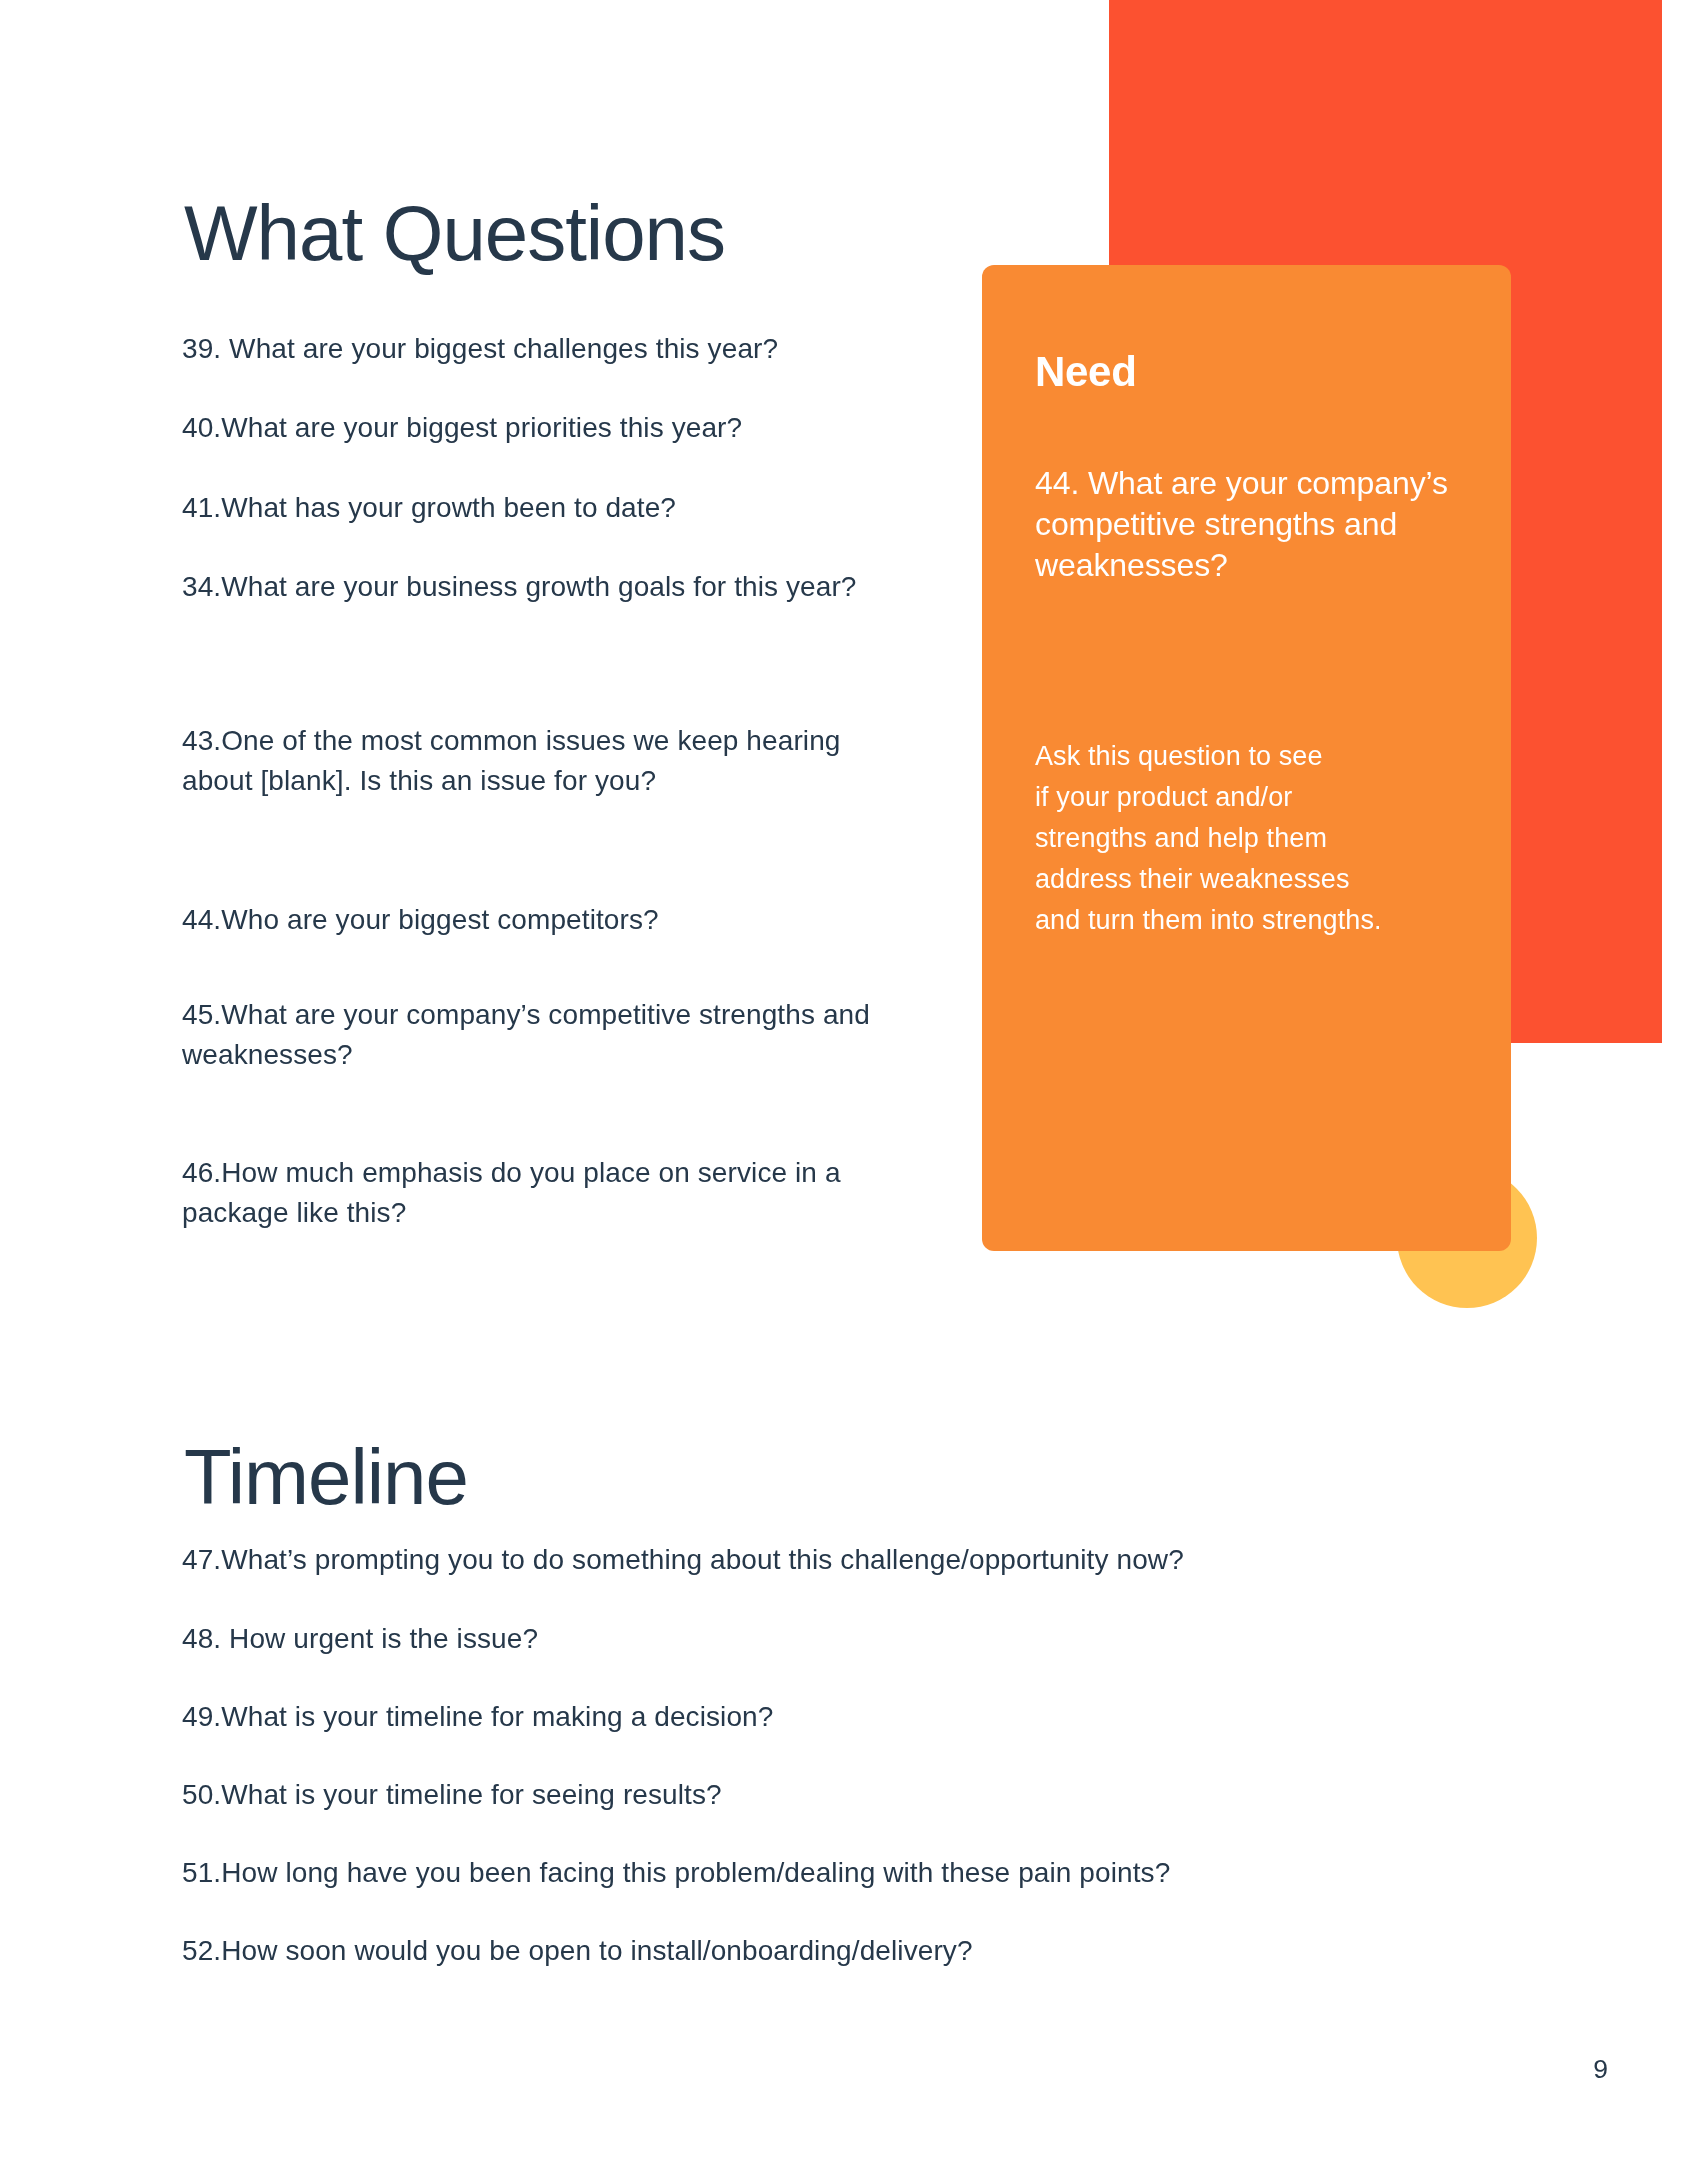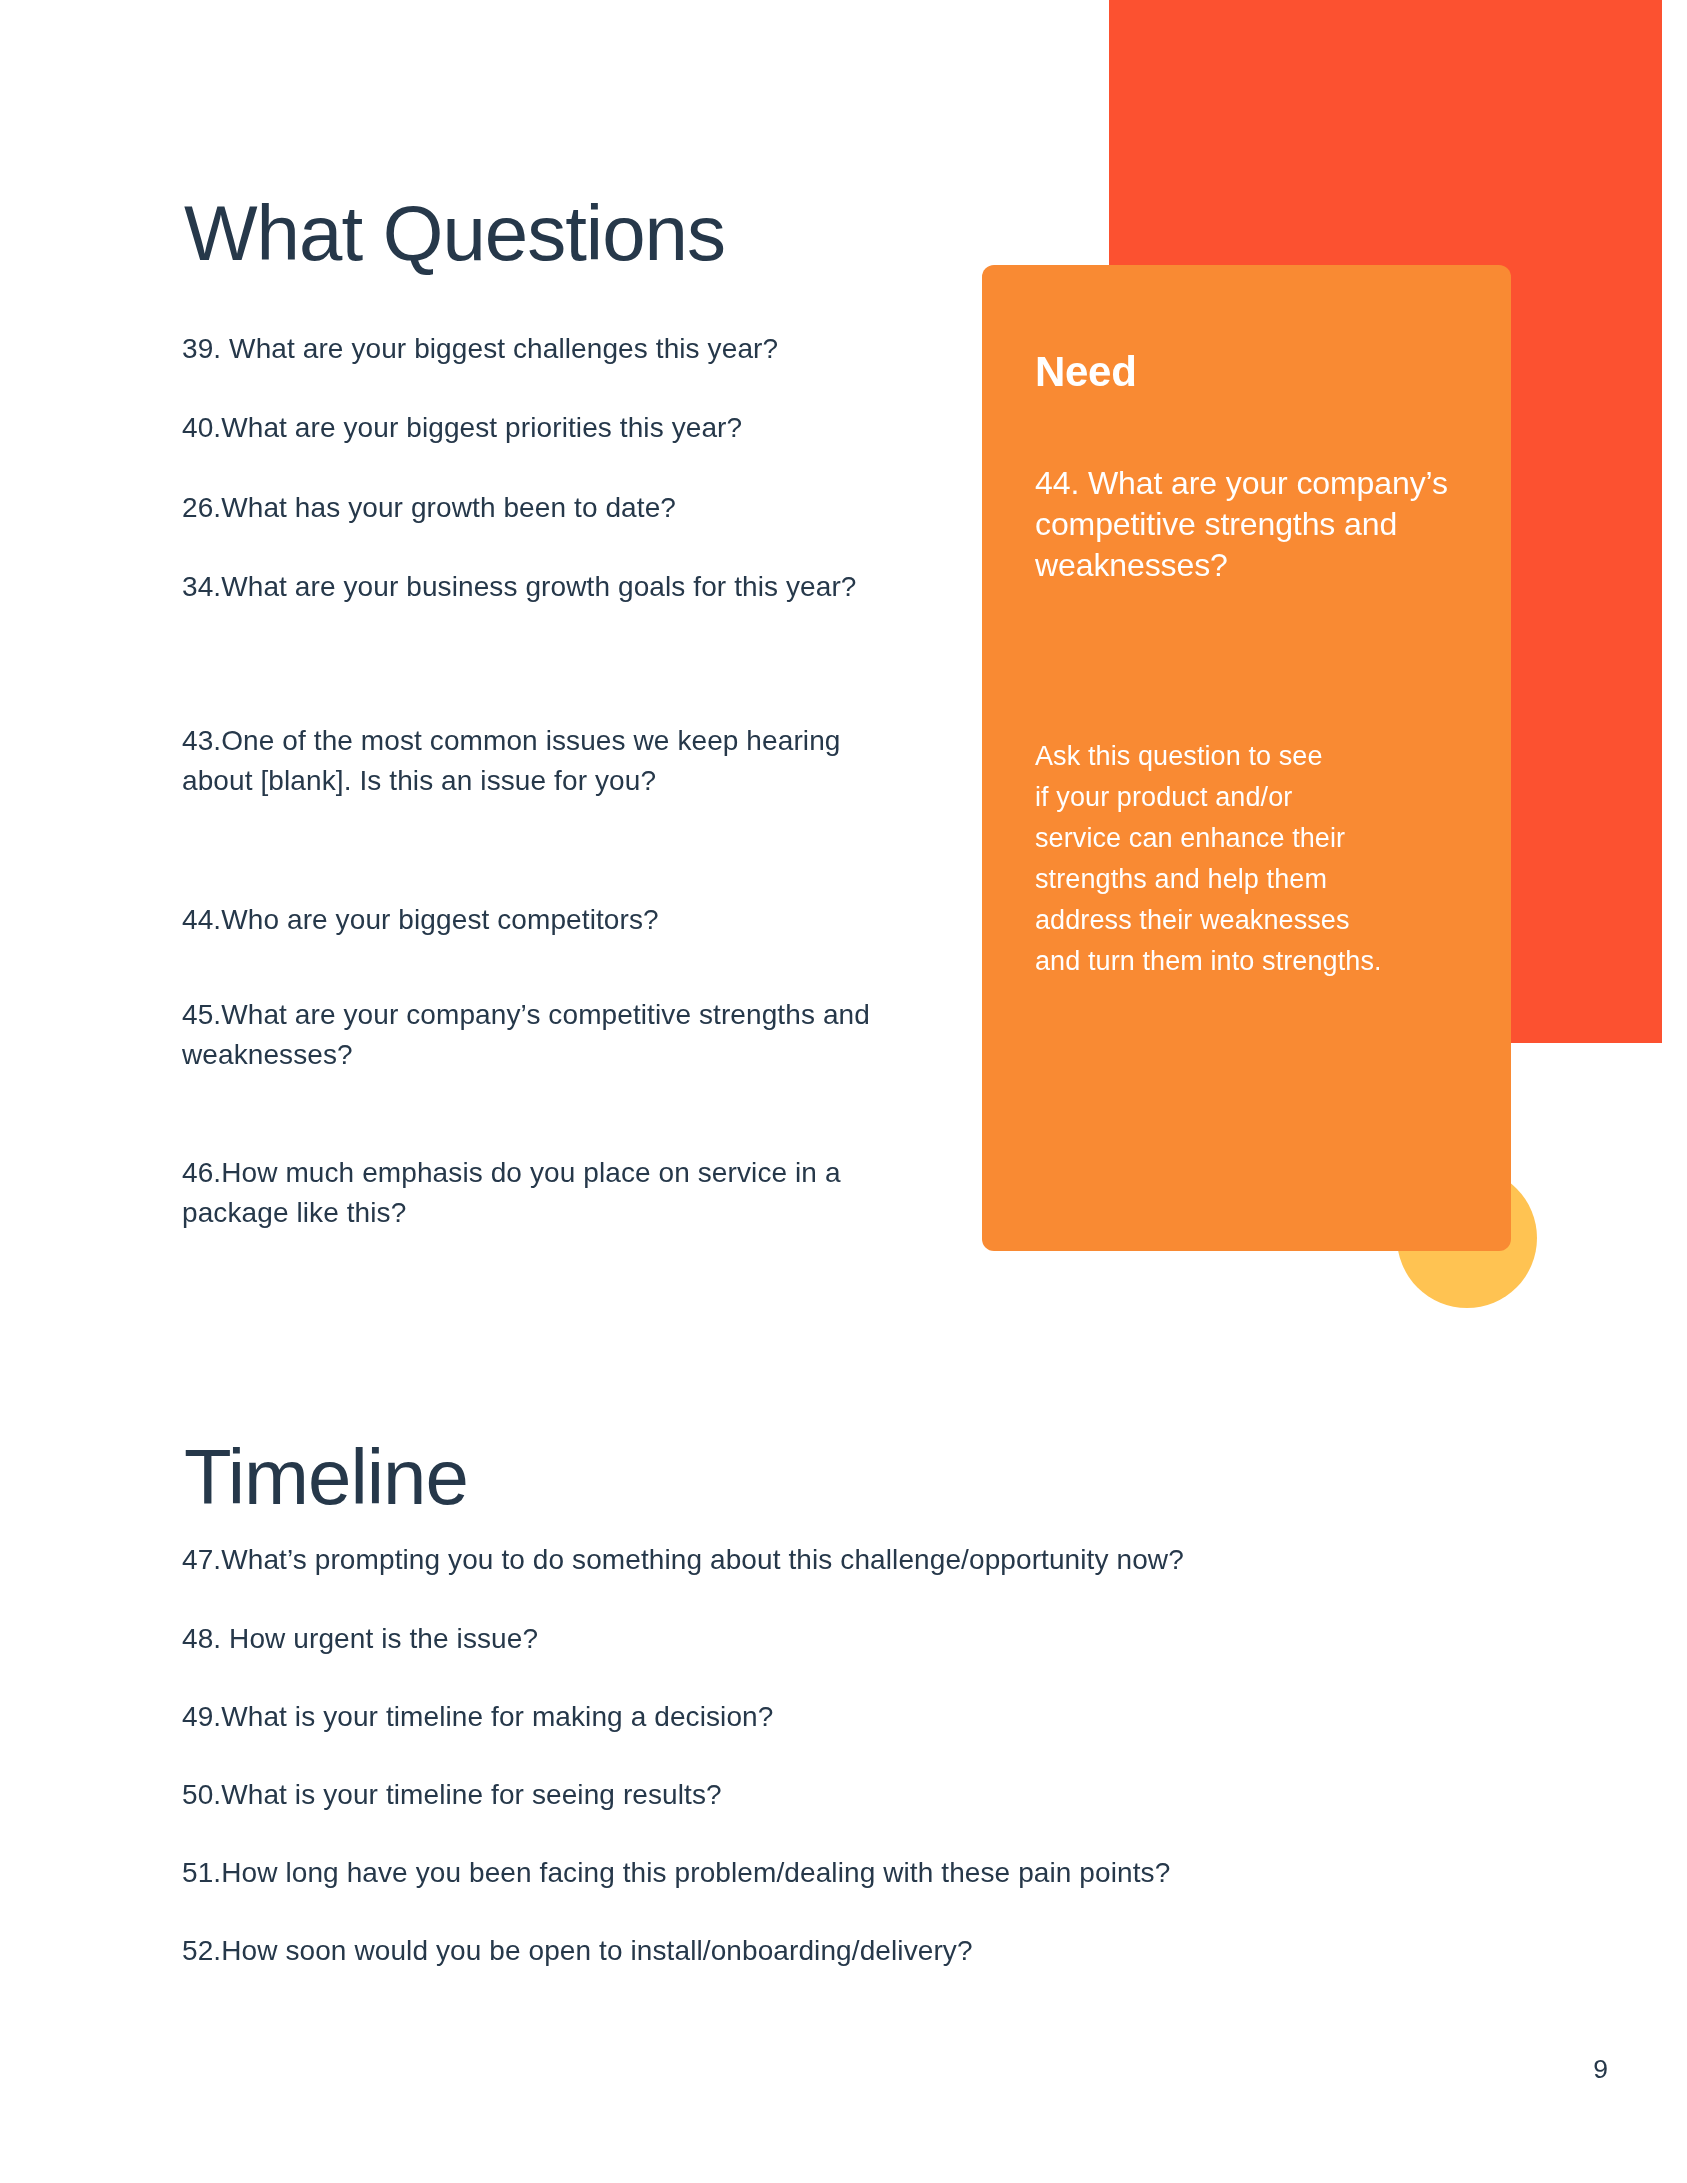--- a/index.html
+++ b/index.html
@@ -122,34 +122,33 @@
 
   <div class="shape-red"></div>
   <div class="shape-circle"></div>
 
   <div class="callout">
     <div class="callout-title">Need</div>
     <div class="callout-question">44. What are your company’s competitive strengths and weaknesses?</div>
     <div class="callout-body">
       <span class="ln">Ask this question to see</span>
       <span class="ln">if your product and/or</span>
-      <span class="ln">service can enhance their</span>
       <span class="ln">strengths and help them</span>
       <span class="ln">address their weaknesses</span>
       <span class="ln">and turn them into strengths.</span>
     </div>
   </div>
 
   <div class="content">
 
     <h1 id="need-title" class="section-title">What Questions</h1>
 
     <p class="q q-narrow" style="top:301px">39. What are your biggest challenges this year?</p>
     <p class="q q-narrow" style="top:380px">40.What are your biggest priorities this year?</p>
-    <p class="q q-narrow" style="top:460px">26.What has your growth been to date?</p>
+    <p class="q q-narrow" style="top:460px">41.What has your growth been to date?</p>
     <p class="q q-narrow" style="top:539px">34.What are your business growth goals for this year?</p>
     <p class="q q-narrow" style="top:693px">43.One of the most common issues we keep      hearing about [blank]. Is this an issue for you?</p>
     <p class="q q-narrow" style="top:872px">44.Who are your biggest competitors?</p>
     <p class="q q-narrow" style="top:967px">45.What are your company’s competitive strengths and weaknesses?</p>
     <p class="q q-narrow" style="top:1125px">46.How much emphasis do you place on service in a package like this?</p>
 
     <h1 id="timeline-title" class="section-title">Timeline</h1>
 
     <p class="q q-wide" style="top:1512px">47.What’s prompting you to do something about this challenge/opportunity now?</p>
     <p class="q q-wide" style="top:1591px">48. How urgent is the issue?</p>

